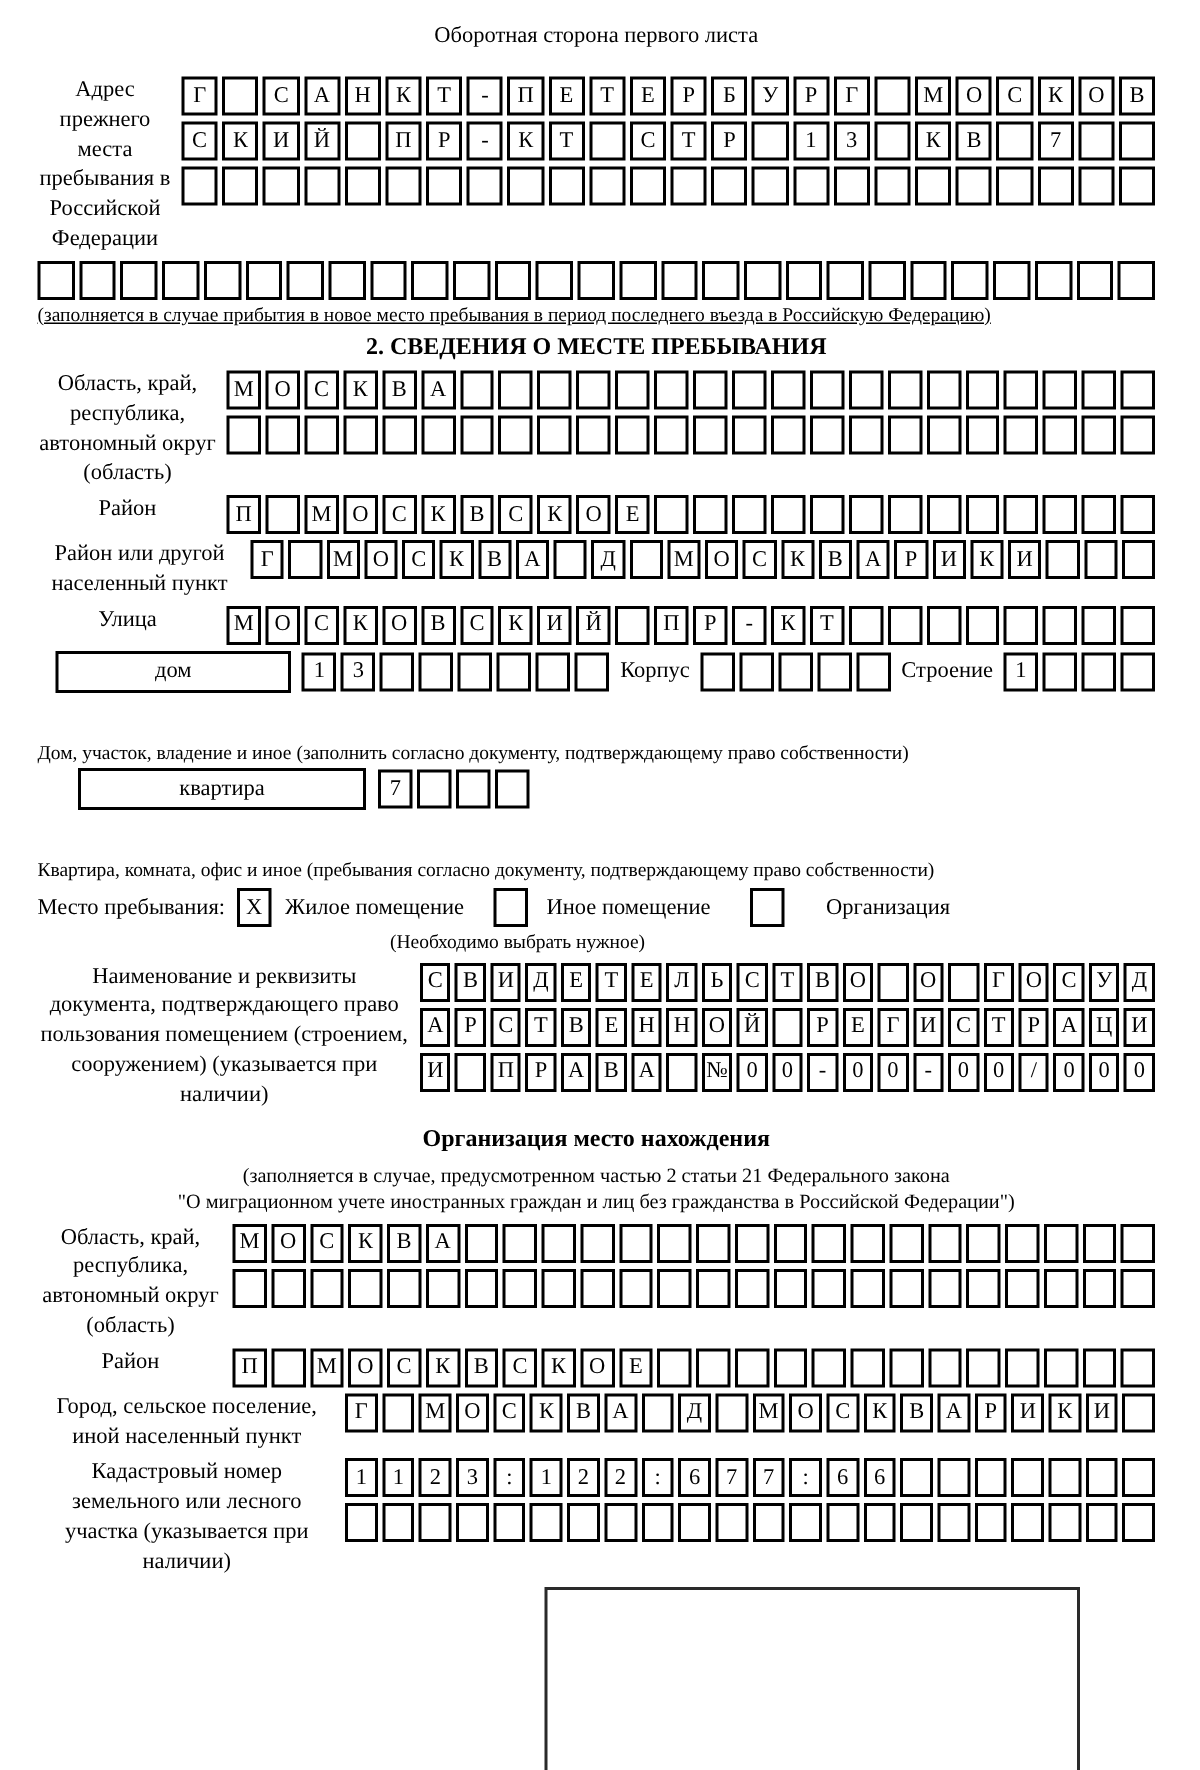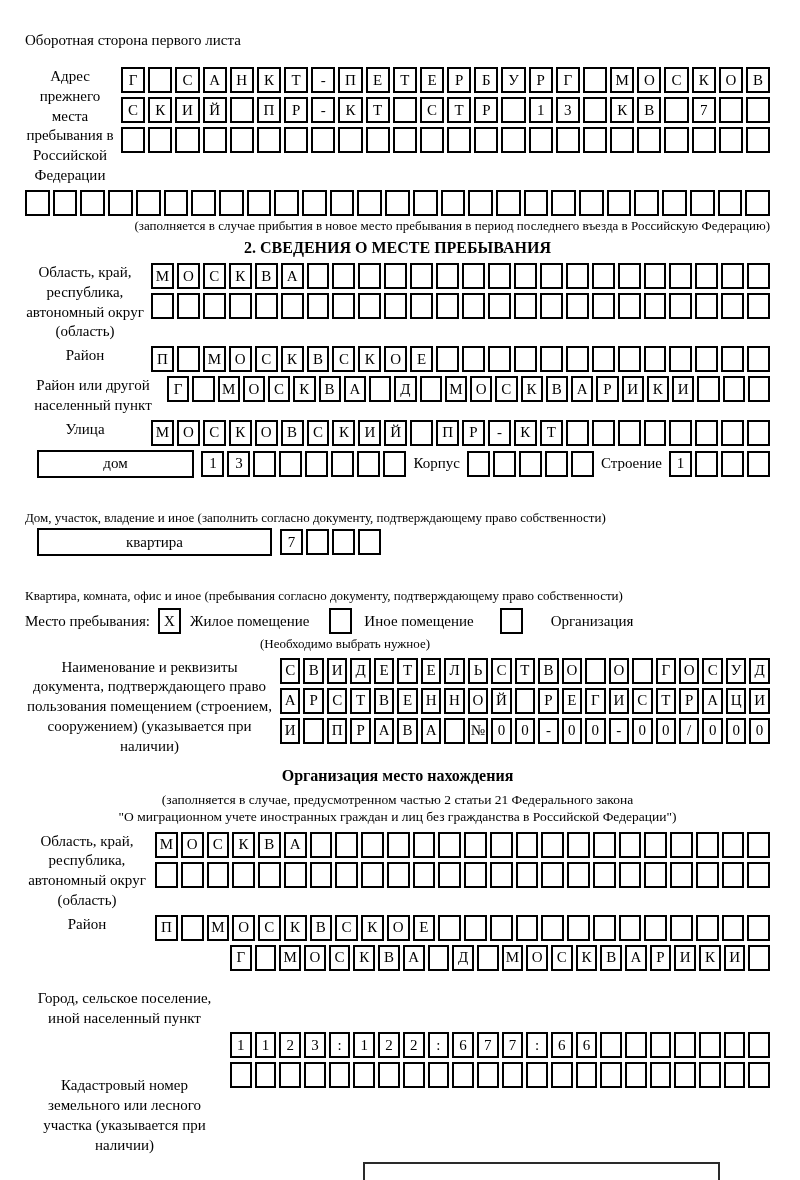--- a/index.html
+++ b/index.html
@@ -4,52 +4,52 @@
 <style>
   * { margin:0; padding:0; box-sizing:border-box; }
   html,body { background:#fff; }
   body {
     width:800px; height:1180px;
     font-family:"Liberation Serif","DejaVu Serif",serif;
     color:#000;
   }
   .page { width:800px; height:1180px; padding:16px 30px 0 25px; overflow:hidden; background:#fff; }
 
-  .top-note { text-align:left; font-size:15px; margin-bottom:18px;margin-top:16px; }
+  .top-note { text-align:center; font-size:15px; margin-bottom:18px; }
 
   .group { display:flex; align-items:flex-start; margin-bottom:4px;text-align:center; }
   .lbl { font-size:15px; line-height:1.32; padding-right:6px; }
   .w92  { flex:0 0 96px; }
   .w112 { flex:0 0 126px; }
   .w128 { flex:0 0 130px; }
   .w140 { flex:0 0 142px; }
-  .w195 { flex:0 0 205px;margin-top:44px; }
+  .w195 { flex:0 0 205px; }
   .w250 { flex:0 0 255px; }
   .rows { flex:1; display:flex; flex-direction:column; gap:4px; }
 
   .boxrow { display:flex; gap:3px; }
   .boxrow .box {
     flex:1; height:26px; border:2px solid #000;
     display:flex; align-items:center; justify-content:center;
     font-size:15px; line-height:1;
   }
   .boxrow.fixed { display:inline-flex; }
   .boxrow.fixed .box { flex:0 0 23px; }
   .full { margin:4px 0 2px 0; }
 
   .caption { font-size:13px; line-height:1.25; }
-  .center { text-align:right; }
+  .center { text-align:left;text-decoration:underline; }
   .cap-m { margin:2px 0 5px 0; }
 
   .h2 { text-align:center; font-weight:bold; font-size:16px; margin:5px 0 6px 0; }
 
   .inline-row { display:flex; align-items:center; margin-bottom:2px;padding-left:12px; }
   .widebox { border:2px solid #000; height:28px; display:inline-flex; align-items:center; justify-content:center; font-size:15px; }
   .wb-dom { width:168px; }
-  .wb-kv  { width:235px; }
+  .wb-kv  { width:192px;margin-left:15px; }
   .small-lbl { font-size:15px; padding:0 7px; }
 
   .stay-row { display:flex; align-items:center; font-size:15px; margin:4px 0 2px 0;text-align:right; }
   .cbox { width:23px; height:26px; border:2px solid #000; display:inline-flex; align-items:center; justify-content:center; font-size:15px; }
   .choose-note { width:420px; margin-left:110px; text-align:center; margin-bottom:5px; }
 
   .fact-note { text-align:center; font-size:13.5px; line-height:1.3; }
 
   .stamp-wrap { width:445px; margin:6px 6px 0 auto; }
   .stamp-box { width:357px; height:174px; border:2px solid #2a2a2a; margin:0 auto 6px auto; background:#fff; }

